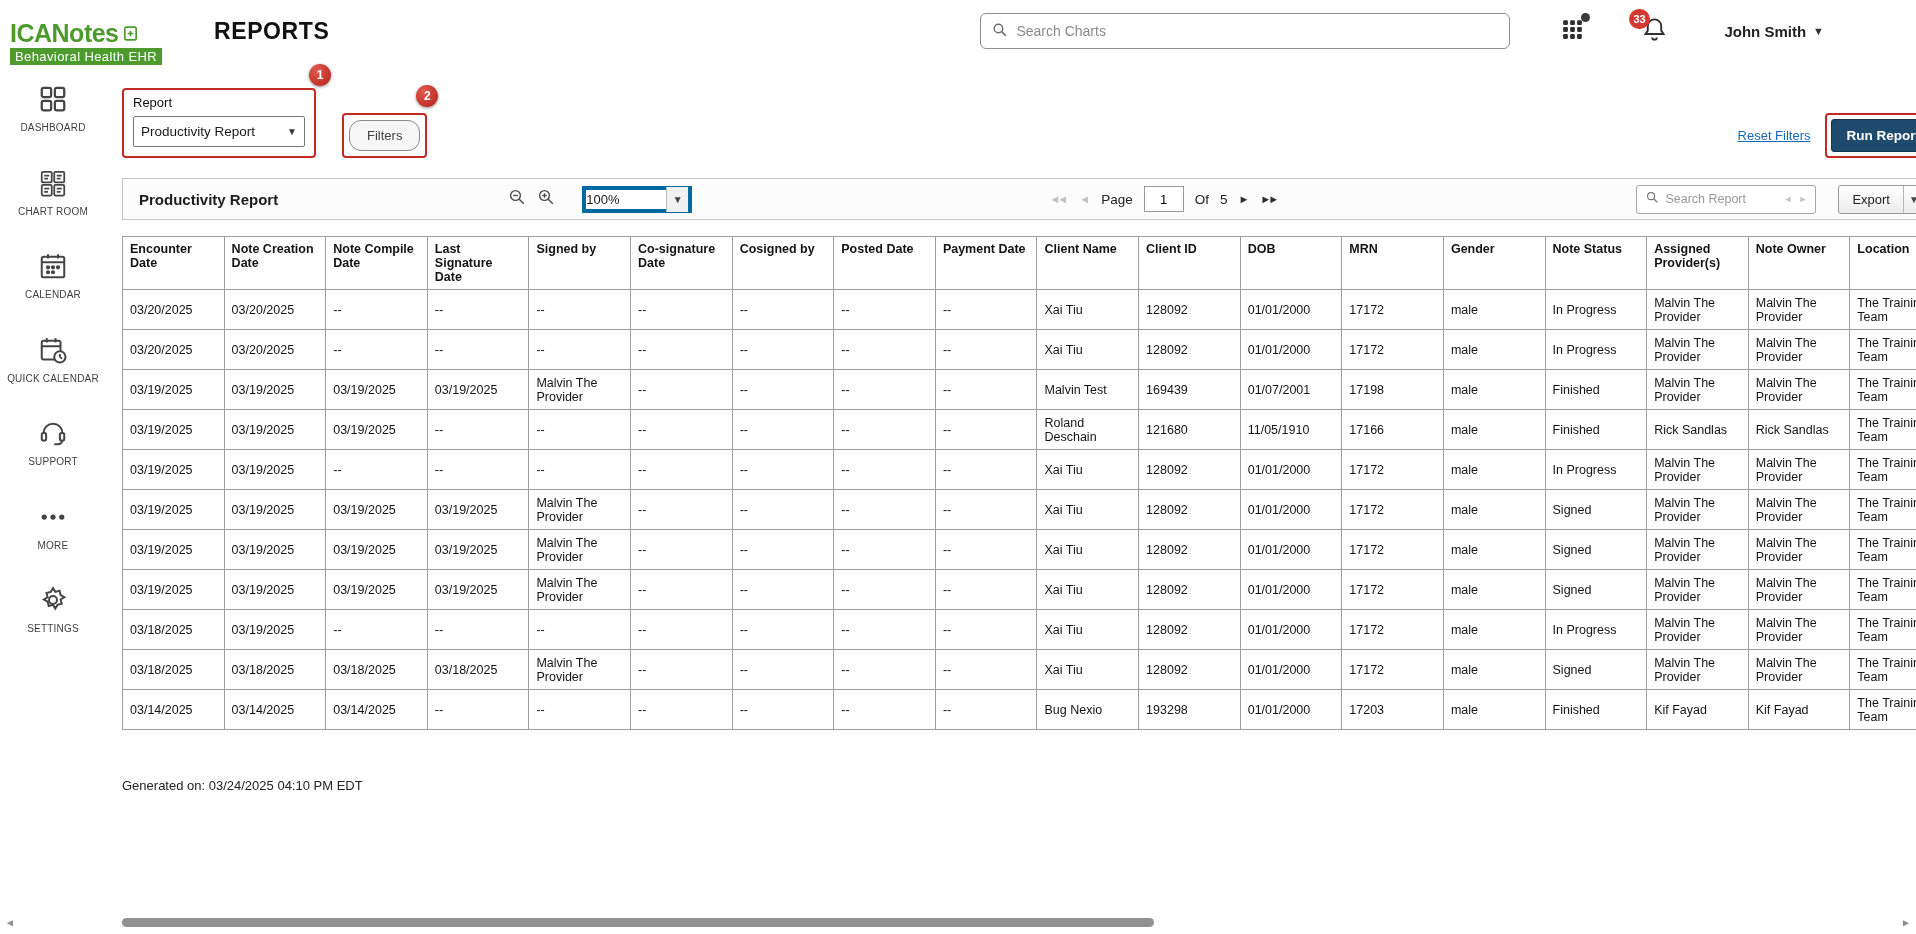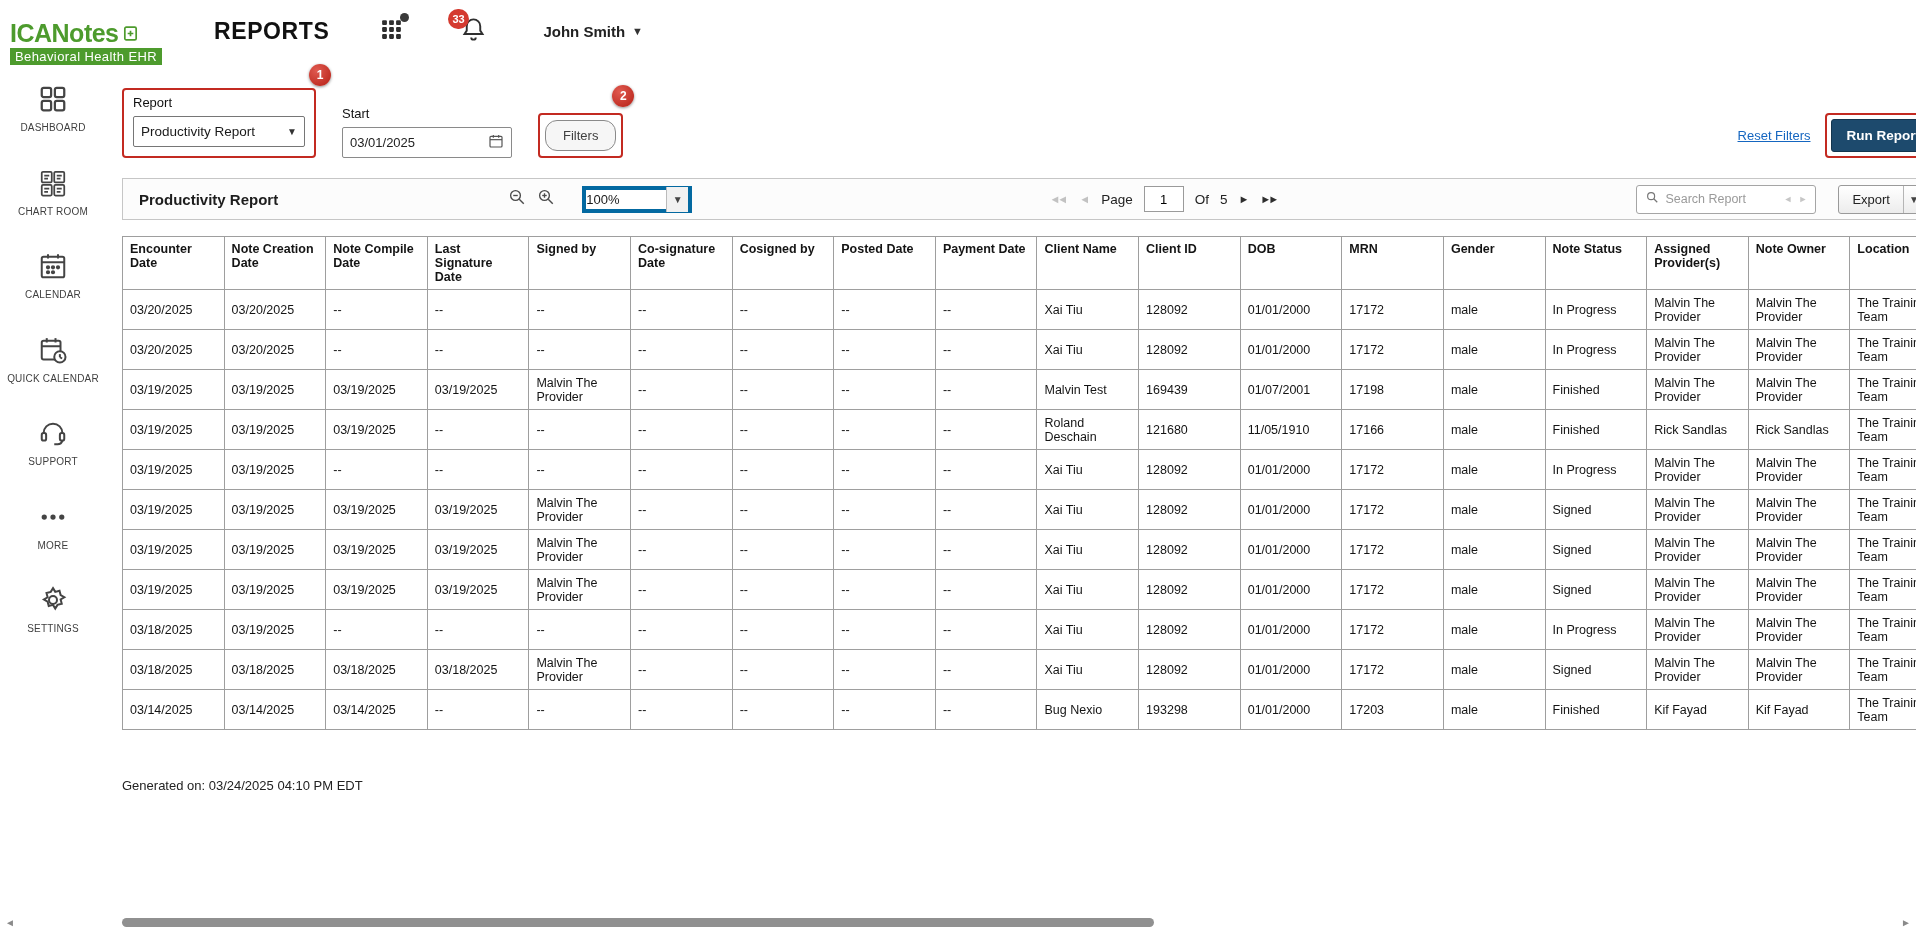--- a/index.html
+++ b/index.html
@@ -100,20 +100,29 @@
         <svg viewBox="0 0 24 24" width="17" height="17">
             <rect x="4" y="3" width="16" height="18" rx="2" fill="none" stroke="#4d9b2d" stroke-width="2.4"></rect>
             <path d="M12 8v8M8 12h8" stroke="#4d9b2d" stroke-width="2.4" fill="none"></path>
           </svg>
       </span>
     </div>
     <span class="brand-tagline" data-interactable="false">Behavioral Health EHR</span>
   </div>
   <h1 class="page-title" data-interactable="false">REPORTS</h1>
 
+  <div class="chart-search" data-interactable="true">
+    <span data-interactable="false">
+      <svg viewBox="0 0 24 24" width="17" height="17" fill="none" stroke="#6d6d6d" stroke-width="2">
+          <circle cx="10.5" cy="10.5" r="6"></circle>
+          <line x1="15" y1="15" x2="21" y2="21"></line>
+        </svg>
+    </span>
+    <input type="text" data-interactable="true" placeholder="Search Charts" style="">
+  </div>
 
   <div class="header-icons">
     <div class="icon-btn" data-interactable="true">
       <span data-interactable="false">
         <svg viewBox="0 0 24 24" width="25" height="25" fill="#2f2f2f">
             <rect x="3" y="3" width="4.6" height="4.6" rx="1"></rect>
             <rect x="9.7" y="3" width="4.6" height="4.6" rx="1"></rect>
             <rect x="16.4" y="3" width="4.6" height="4.6" rx="1"></rect>
             <rect x="3" y="9.7" width="4.6" height="4.6" rx="1"></rect>
             <rect x="9.7" y="9.7" width="4.6" height="4.6" rx="1"></rect>
@@ -236,34 +245,20 @@
         <span class="annot-badge badge-1" data-interactable="false">1</span>
         <div class="field" data-interactable="false">
           <label data-interactable="false">Report</label>
           <div class="select-box" data-interactable="true">
             <span data-interactable="false">Productivity Report</span>
             <span class="sel-caret" data-interactable="false">▼</span>
           </div>
         </div>
       </div>
 
-      <div class="field" data-interactable="false">
-        <label data-interactable="false">Start</label>
-        <div class="date-box" data-interactable="true">
-          <input type="text" data-interactable="true" value="03/01/2025" style="">
-          <span data-interactable="true">
-            <svg viewBox="0 0 24 24" width="16" height="16" fill="none" stroke="#555" stroke-width="1.8">
-                <rect x="3" y="5" width="18" height="16" rx="1.5"></rect>
-                <line x1="3" y1="10" x2="21" y2="10"></line>
-                <line x1="8" y1="3" x2="8" y2="7"></line>
-                <line x1="16" y1="3" x2="16" y2="7"></line>
-              </svg>
-          </span>
-        </div>
-      </div>
 
 
       <div class="annot-box annot-filters" data-interactable="false">
         <span class="annot-badge badge-2" data-interactable="false">2</span>
         <button class="filters-btn" data-interactable="true">Filters</button>
       </div>
 
       <div class="filter-right" data-interactable="false">
         <a class="reset-link" href="#" data-interactable="true">Reset Filters</a>
         <div class="annot-box annot-run" data-interactable="false">

